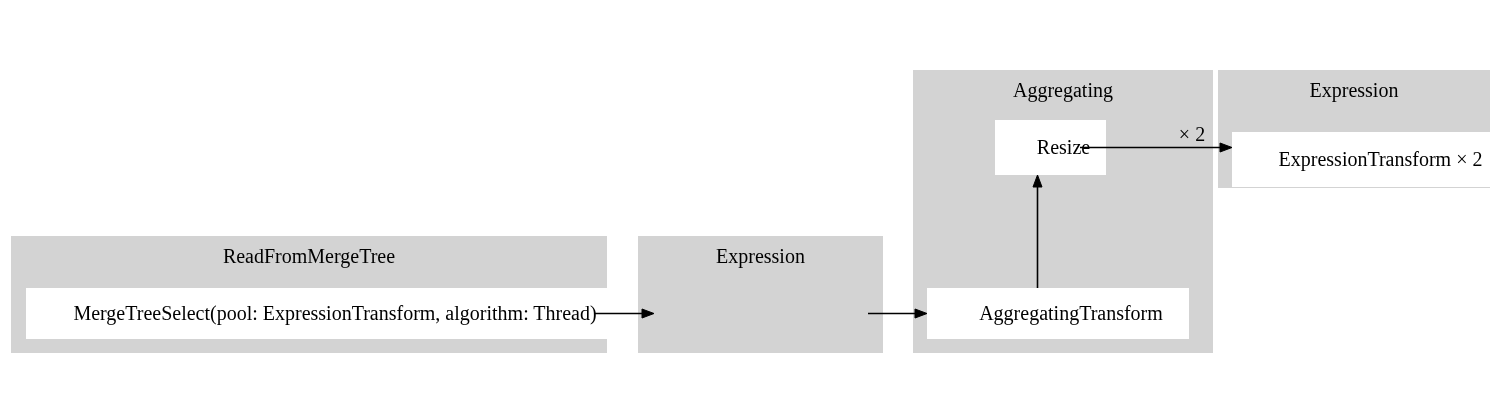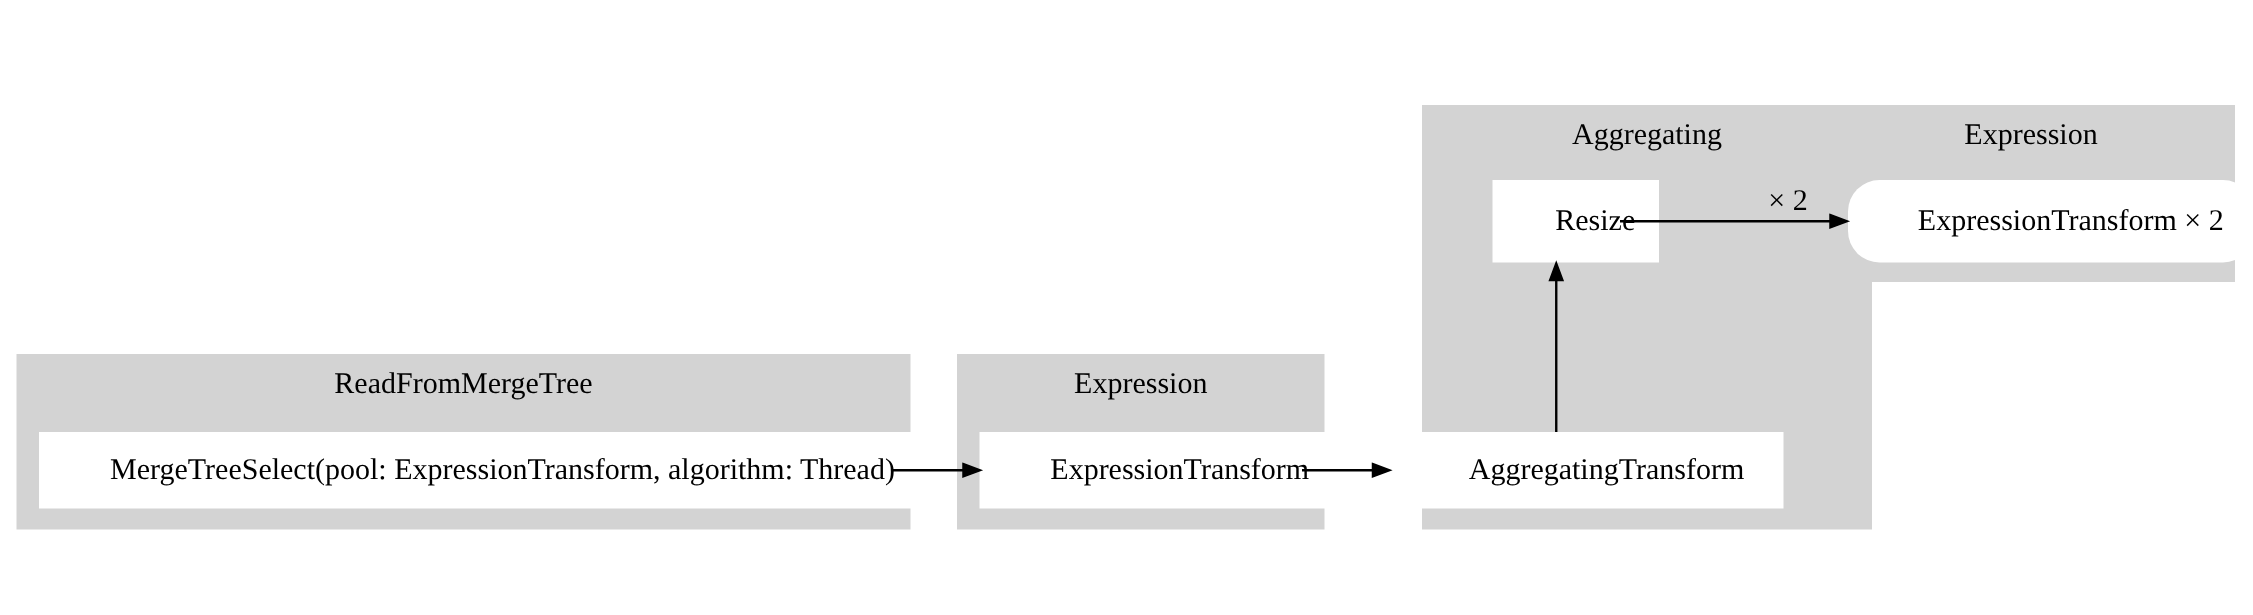--- a/index.html
+++ b/index.html
@@ -36,28 +36,28 @@
     display: flex;
     align-items: center;
     justify-content: center;
     font-size: 20px;
     white-space: nowrap;
     padding-left: 26px;
   }
   
   #cluster-read   { left: 11px;   top: 236px; width: 596px; height: 117px; }
   #cluster-expr1  { left: 638px;  top: 236px; width: 245px; height: 117px; }
-  #cluster-agg    { left: 913px;  top: 70px;  width: 300px; height: 283px; margin-left: 35px; }
+  #cluster-agg    { left: 913px;  top: 70px;  width: 300px; height: 283px; }
   #cluster-expr2  { left: 1218px; top: 70px;  width: 272px; height: 118px; }
   
   #node-mergetree { left: 26px;   top: 288px; width: 566px; height: 51px; }
   #node-exprtf1   { left: 653px;  top: 288px; width: 215px; height: 51px; }
   #node-aggtf     { left: 927px;  top: 288px; width: 236px; height: 51px; }
   #node-resize    { left: 995px;  top: 120px; width: 85px;  height: 55px; }
-  #node-exprtf2   { left: 1232px; top: 120px; width: 245px; height: 55px; border-radius: 21px; }
+  #node-exprtf2   { left: 1232px; top: 132px; width: 245px; height: 55px; }
   
   .edges {
     position: absolute;
     left: 0;
     top: 0;
     width: 1502px;
     height: 410px;
     pointer-events: none;
   }
   .edge-label {
@@ -87,21 +87,20 @@
   <div class="cluster" id="cluster-agg">
     <div class="cluster-label">Aggregating</div>
   </div>
 
   <div class="cluster" id="cluster-expr2">
     <div class="cluster-label">Expression</div>
   </div>
 
   <div class="node" id="node-mergetree">MergeTreeSelect(pool: ExpressionTransform, algorithm: Thread)</div>
 
-  <div class="node" id="node-exprtf1">ExpressionTransform</div>
 
   <div class="node" id="node-aggtf">AggregatingTransform</div>
 
   <div class="node" id="node-resize">Resize</div>
 
   <div class="node" id="node-exprtf2">ExpressionTransform × 2</div>
 
   <svg class="edges" viewBox="0 0 1502 410" xmlns="http://www.w3.org/2000/svg">
     <g stroke="#000000" fill="#000000">
       <line x1="595" y1="313.5" x2="642" y2="313.5" stroke-width="1.6"></line>

